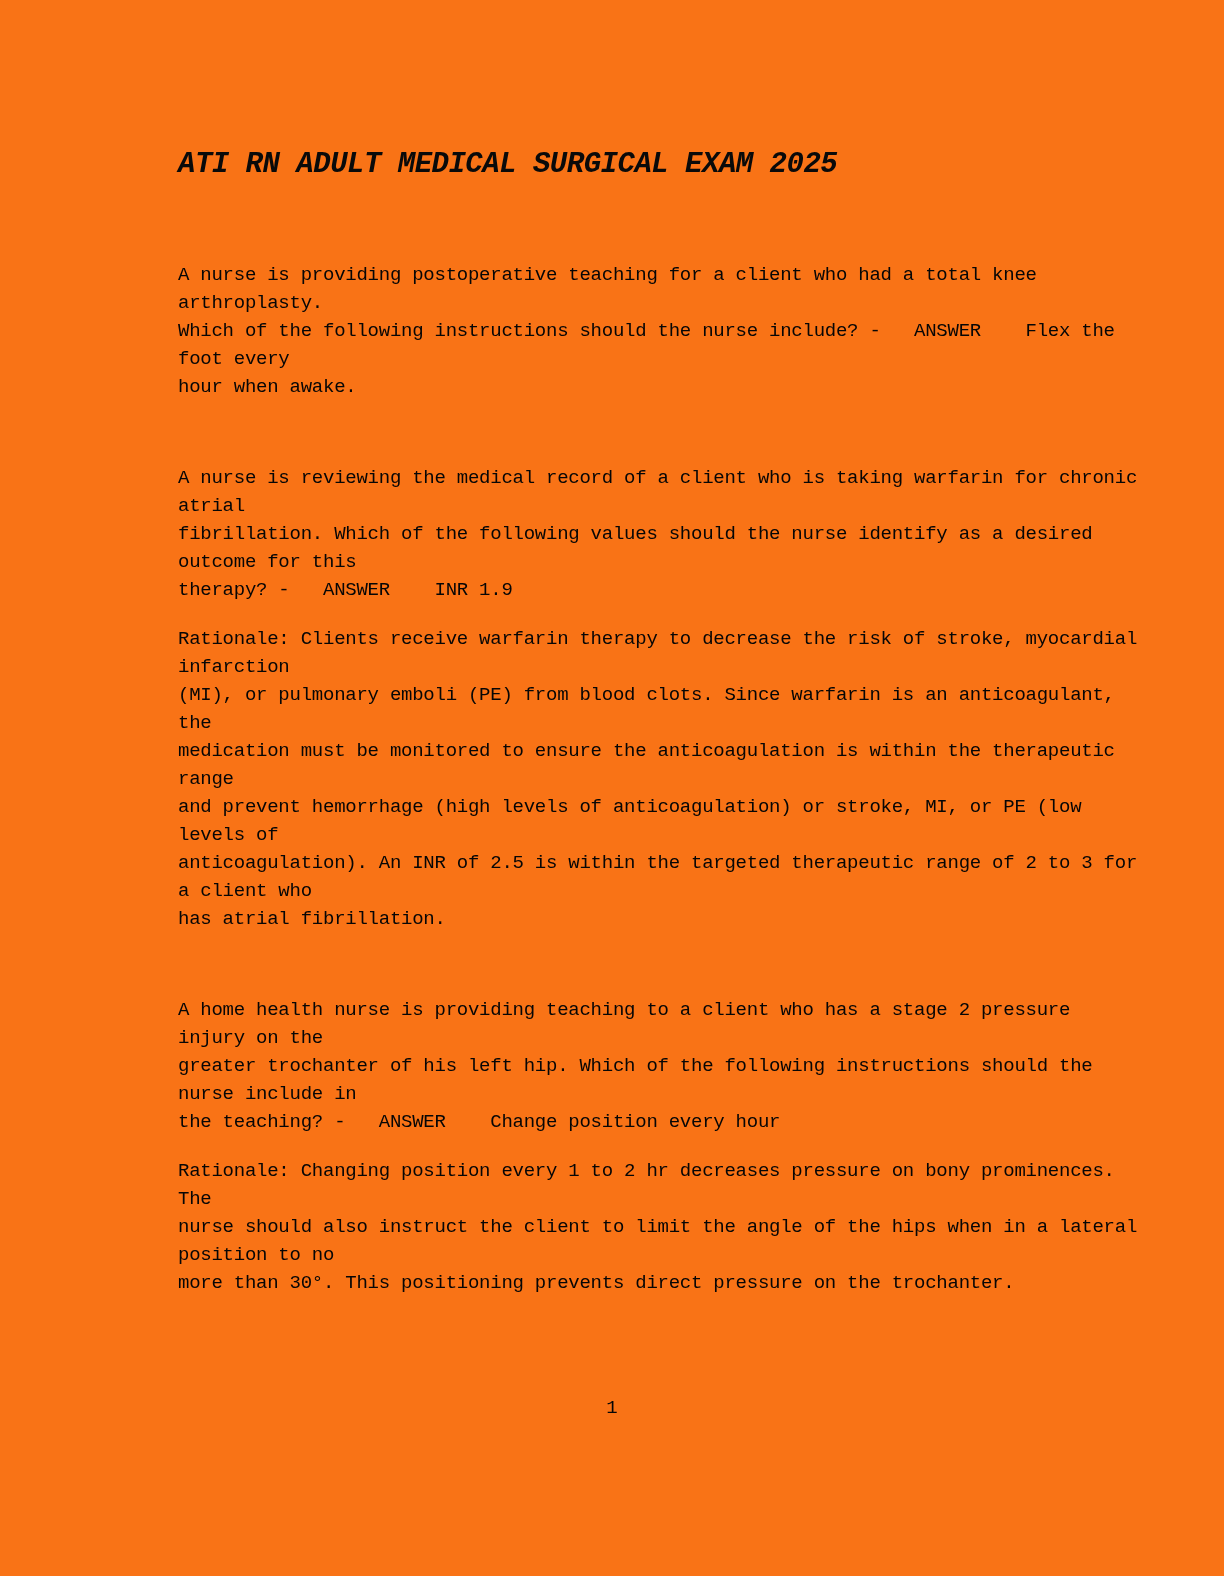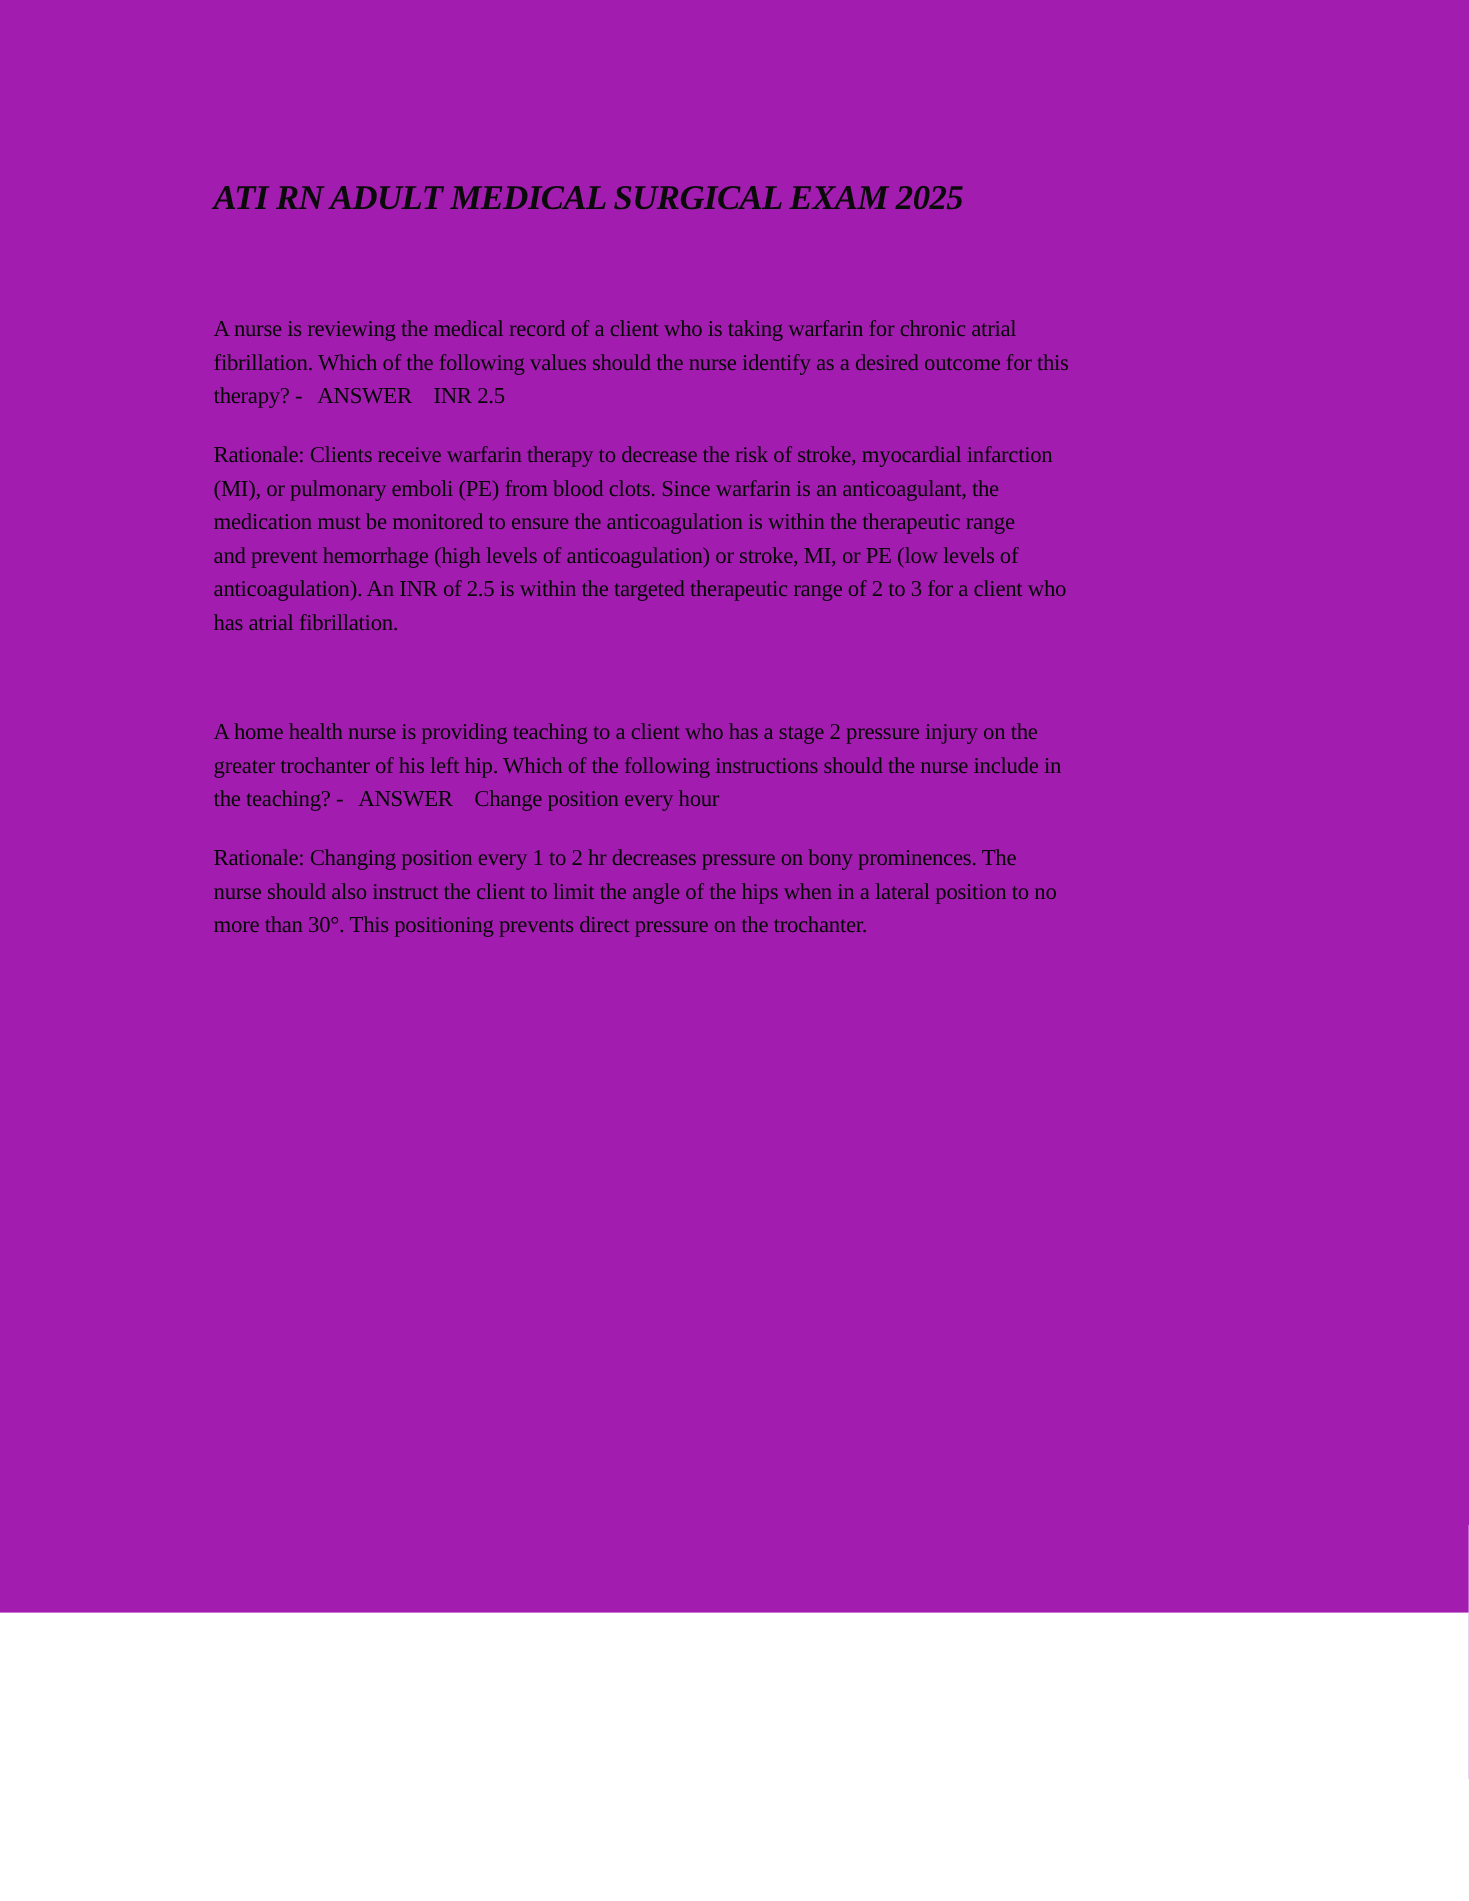--- a/index.html
+++ b/index.html
@@ -3,24 +3,24 @@
 <meta charset="utf-8">
 <style>
   html, body {
     margin: 0;
     padding: 0;
     background: #ffffff;
   }
   .page {
     position: relative;
     width: 1224px;
-    height: 1344px;
-    background: #a21caf;
+    height: 1576px;
+    background: #f97316;
     overflow: hidden;
-    font-family: Liberation Serif, serif;
+    font-family: Liberation Mono, monospace;
     color: #000000;
   }
   .content {
     position: absolute;
     left: 178px;
     top: 0;
     width: 960px;
   }
   .doc-title {
     margin: 147px 0 78px 0;
@@ -56,29 +56,32 @@
 </style>
 </head>
 <body>
 
 <div class="page">
   <div class="content">
 
     <h1 class="doc-title">ATI RN ADULT MEDICAL SURGICAL EXAM 2025</h1>
 
     <div class="qa-section">
+      <p class="para">A nurse is providing postoperative teaching for a client who had a total knee arthroplasty.
+Which of the following instructions should the nurse include? -   ANSWER    Flex the foot every
+hour when awake.</p>
     </div>
 
     <div class="qa-section">
     </div>
 
     <div class="qa-section">
       <p class="para">A nurse is reviewing the medical record of a client who is taking warfarin for chronic atrial
 fibrillation. Which of the following values should the nurse identify as a desired outcome for this
-therapy? -   ANSWER    INR 2.5</p>
+therapy? -   ANSWER    INR 1.9</p>
       <p class="para">Rationale: Clients receive warfarin therapy to decrease the risk of stroke, myocardial infarction
 (MI), or pulmonary emboli (PE) from blood clots. Since warfarin is an anticoagulant, the
 medication must be monitored to ensure the anticoagulation is within the therapeutic range
 and prevent hemorrhage (high levels of anticoagulation) or stroke, MI, or PE (low levels of
 anticoagulation). An INR of 2.5 is within the targeted therapeutic range of 2 to 3 for a client who
 has atrial fibrillation.</p>
     </div>
 
     <div class="qa-section">
       <p class="para">A home health nurse is providing teaching to a client who has a stage 2 pressure injury on the

